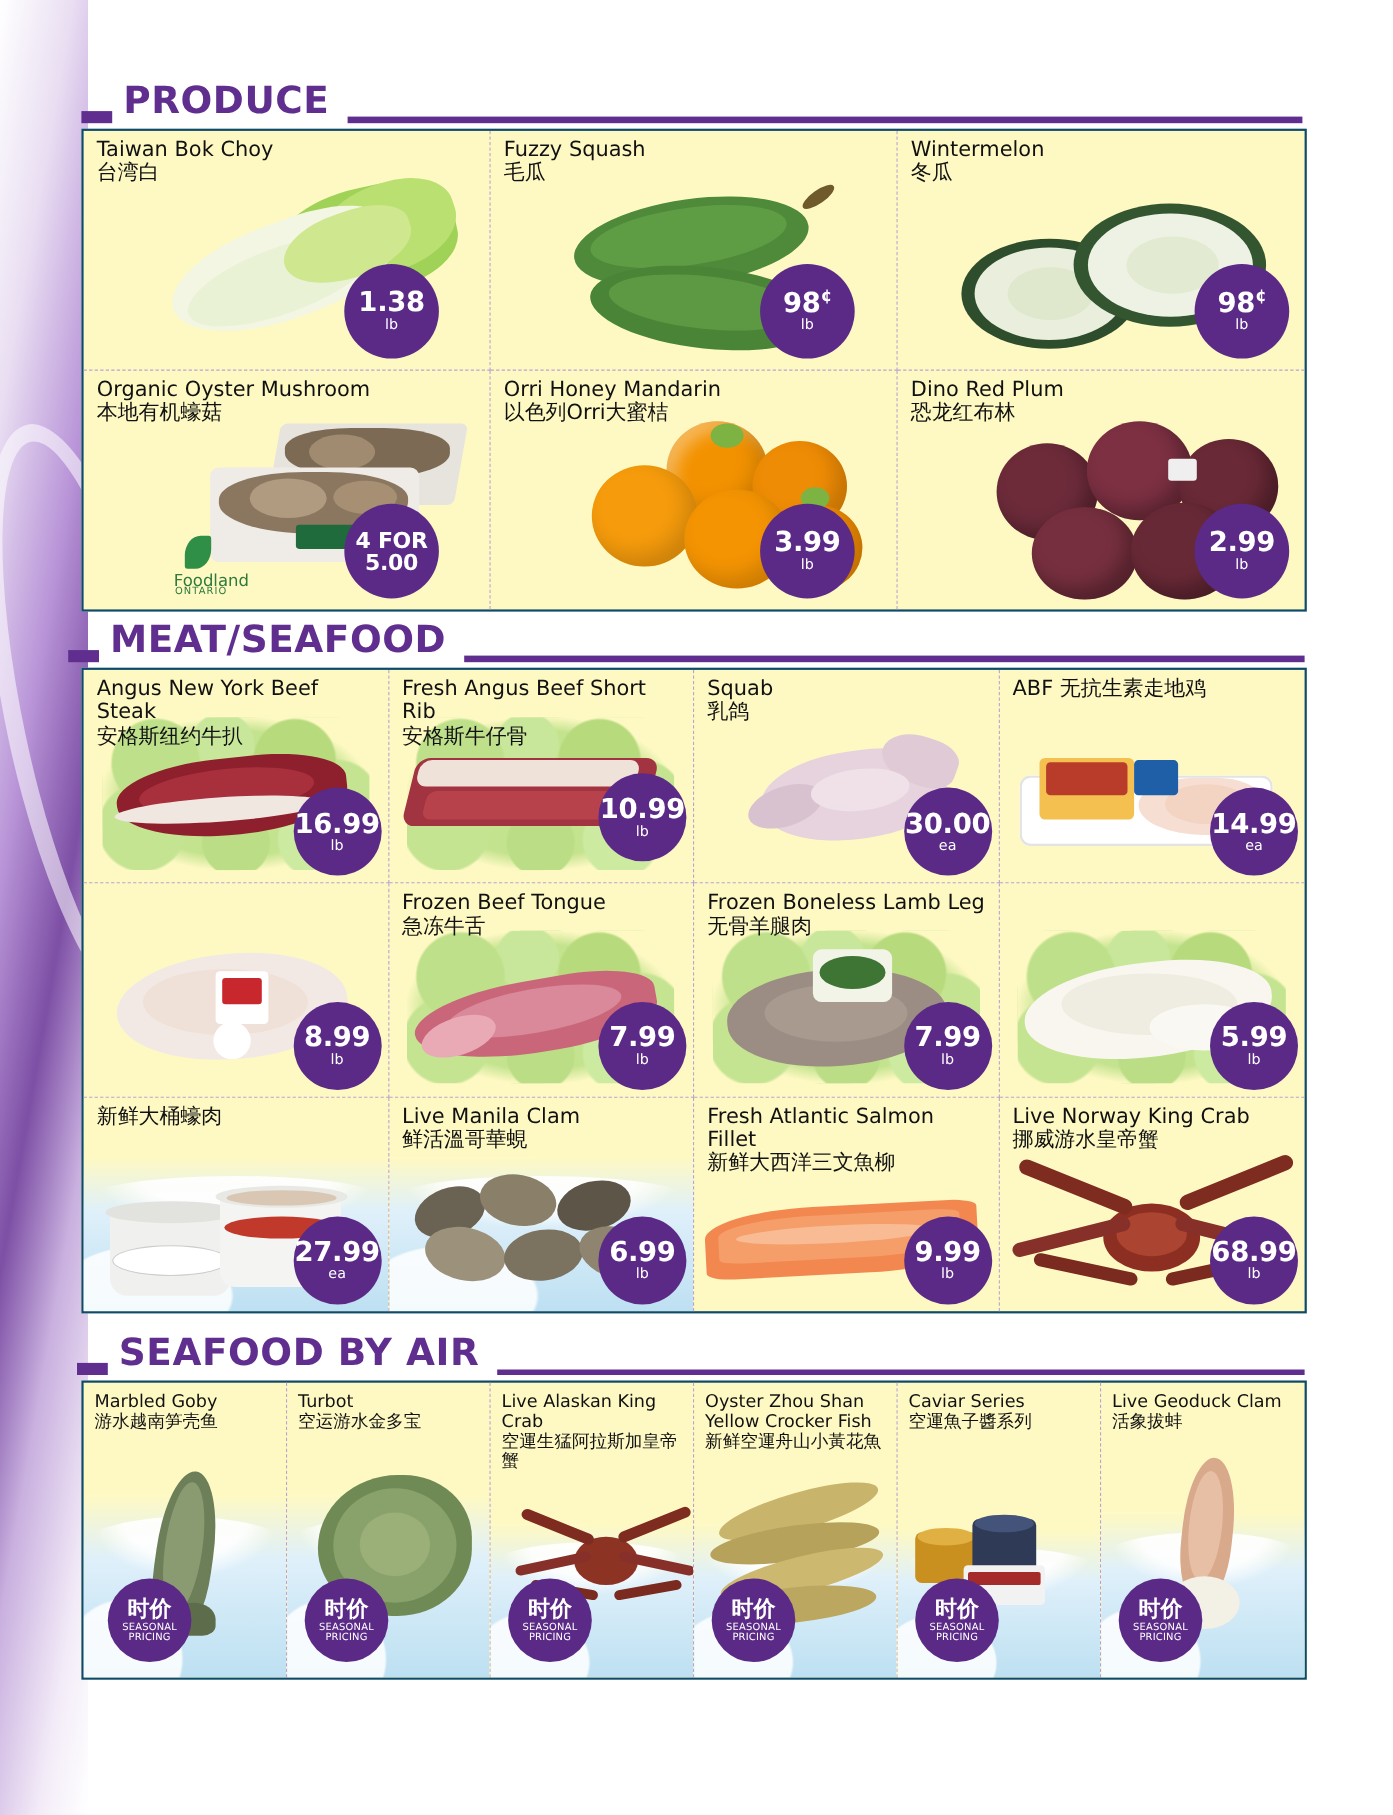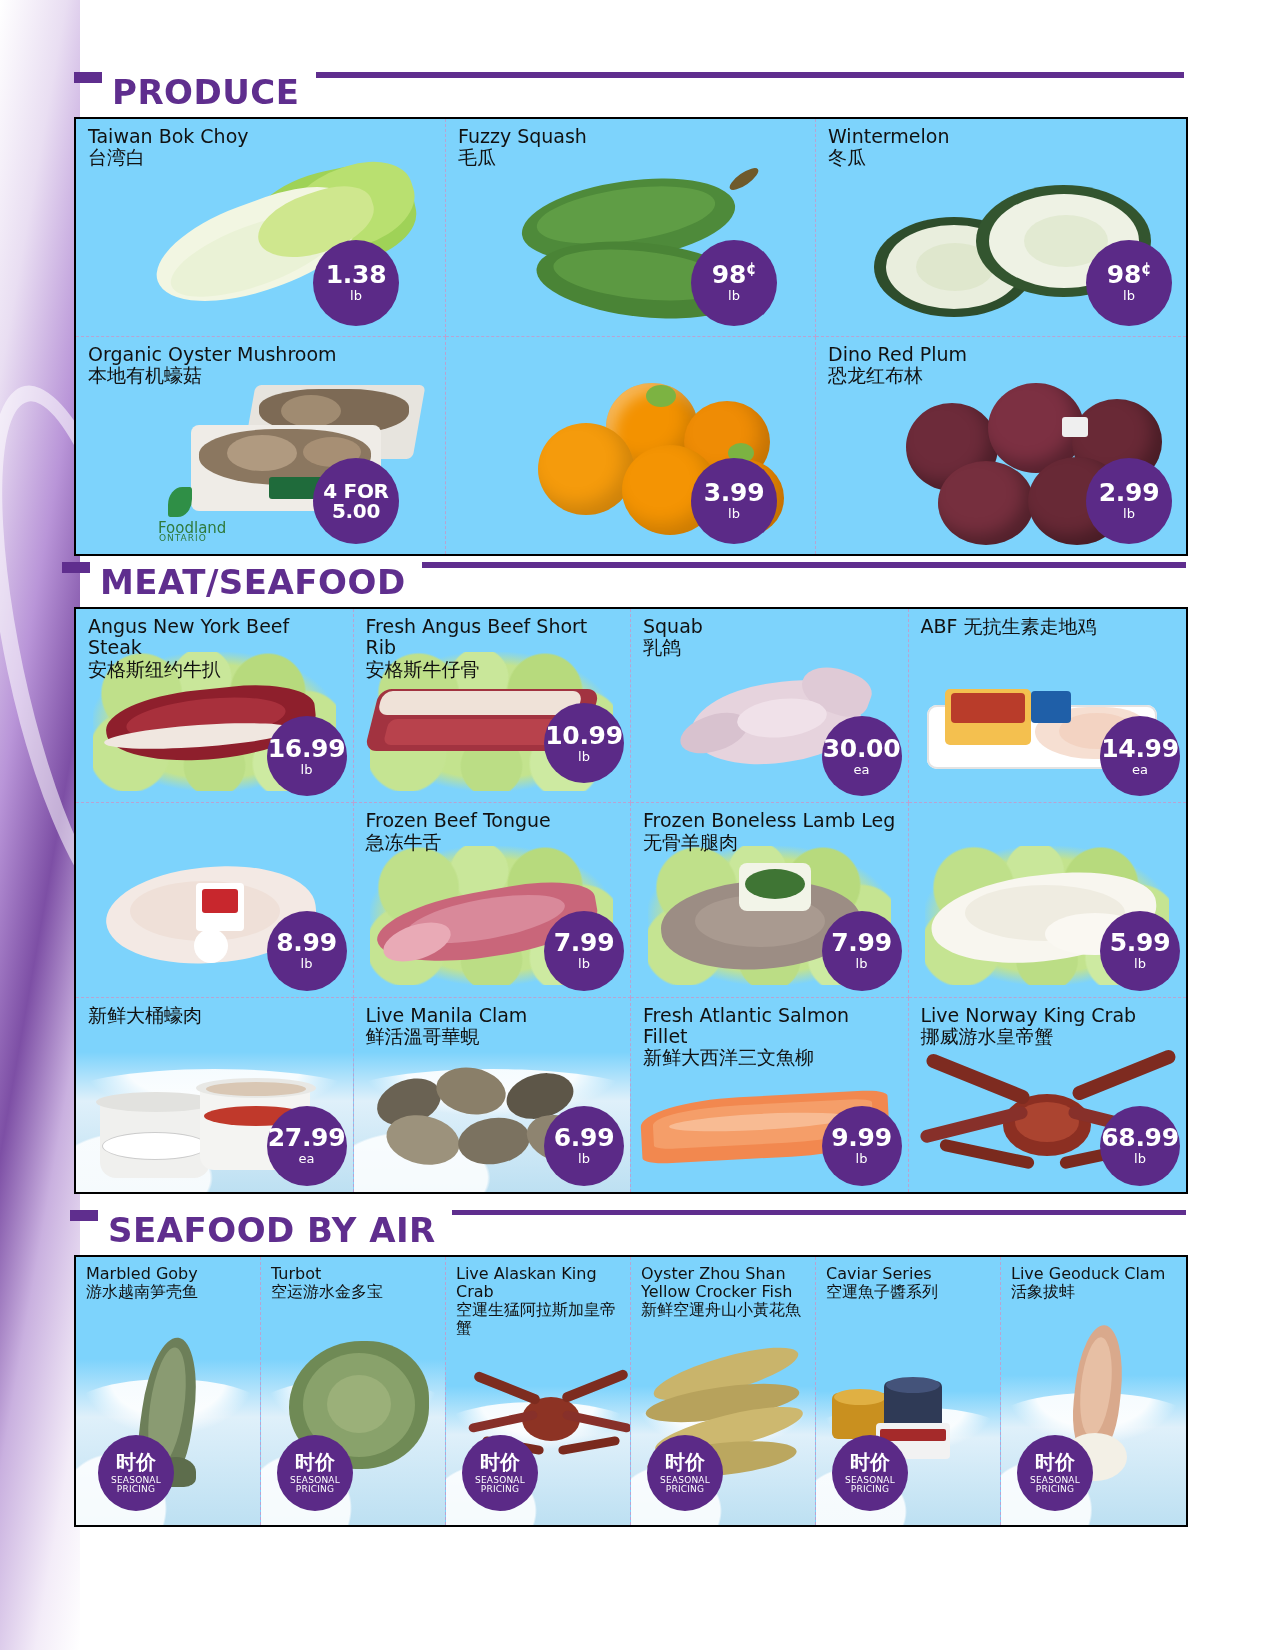--- a/index.html
+++ b/index.html
@@ -34,21 +34,21 @@
   .page {
     position: relative;
     z-index: 2;
     width: 1266px;
     height: 1650px;
   }
 
   
   .section-head {
     display: flex;
-    align-items: flex-start;
+    align-items: flex-end;
     gap: 10px;
     margin: 0 0 8px 0;
   }
   .section-head .dash {
     width: 28px;
     height: 11px;
     background: #5f2e8e;
     display: inline-block;
   }
   .section-head h2 {
@@ -65,22 +65,22 @@
     height: 6px;
     background: #5f2e8e;
     margin-left: 6px;
   }
   .section-head .rule.thin {
     height: 5px;
   }
 
   
   .block {
-    border: 2px solid #000000;
-    background: #7dd3fc;
+    border: 2px solid #0c4a6e;
+    background: #fef9c3;
     display: grid;
   }
   .cell {
     position: relative;
     border-right: 1px dashed #b9a3d2;
     border-bottom: 1px dashed #b9a3d2;
     overflow: hidden;
   }
   .cell.last-col { border-right: none; }
   .cell.last-row { border-bottom: none; }
@@ -296,20 +296,24 @@
         <div style="position:absolute; left:0; top:32px; width:120px; font-size:15px; color:#2f7a3c; font-family:'DejaVu Sans', sans-serif;">Foodland</div>
         <div style="position:absolute; left:1px; top:46px; width:120px; font-size:9px; color:#2f7a3c; letter-spacing:1px; font-family:'DejaVu Sans', sans-serif;">ONTARIO</div>
       </div>
       <div class="price two-line" style="right:46px; bottom:10px; width:86px; height:86px;">
         <div class="amt">4 FOR</div>
         <div class="amt">5.00</div>
       </div>
     </div>
 
     <div class="cell last-row">
+      <div class="names">
+        <div class="en">Orri Honey Mandarin</div>
+        <div class="cn">以色列Orri大蜜桔</div>
+      </div>
       <div class="img" style="left:50px; top:46px; width:290px; height:160px;">
         <div class="blob" style="left:110px; top:0px; width:92px; height:88px; background:#f39200; box-shadow: inset -10px -10px 18px rgba(0,0,0,.18), inset 8px 8px 14px rgba(255,255,255,.35);"></div>
         <div class="blob" style="left:188px; top:18px; width:86px; height:82px; background:#ef8c05; box-shadow: inset -10px -10px 18px rgba(0,0,0,.18);"></div>
         <div class="blob" style="left:42px; top:40px; width:96px; height:92px; background:#f59b0c; box-shadow: inset -10px -10px 18px rgba(0,0,0,.16);"></div>
         <div class="blob" style="left:126px; top:62px; width:96px; height:90px; background:#f49403; box-shadow: inset -10px -10px 18px rgba(0,0,0,.16);"></div>
         <div class="blob" style="left:206px; top:76px; width:82px; height:78px; background:#ef8a02; box-shadow: inset -10px -10px 18px rgba(0,0,0,.18);"></div>
         <div class="blob" style="left:150px; top:2px; width:30px; height:22px; background:#7cb342; border-radius:50%;"></div>
         <div class="blob" style="left:232px; top:60px; width:26px; height:20px; background:#7cb342; border-radius:50%;"></div>
       </div>
       <div class="price" style="right:38px; bottom:10px; width:86px; height:86px;">

